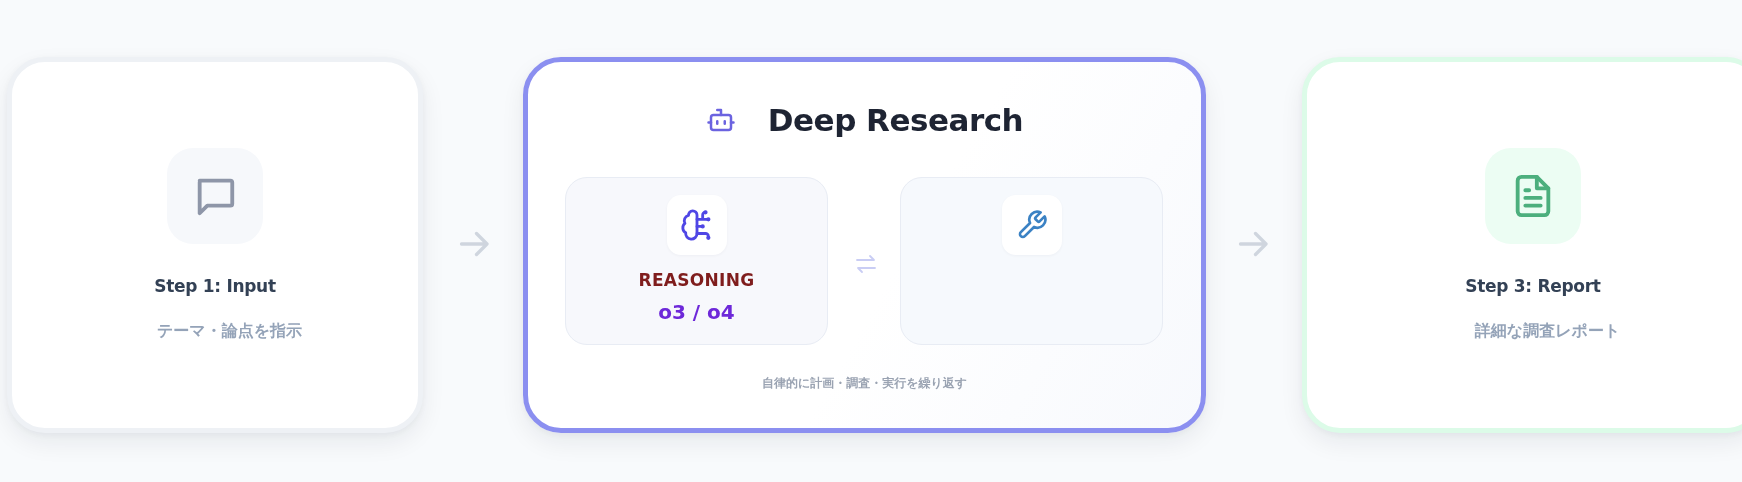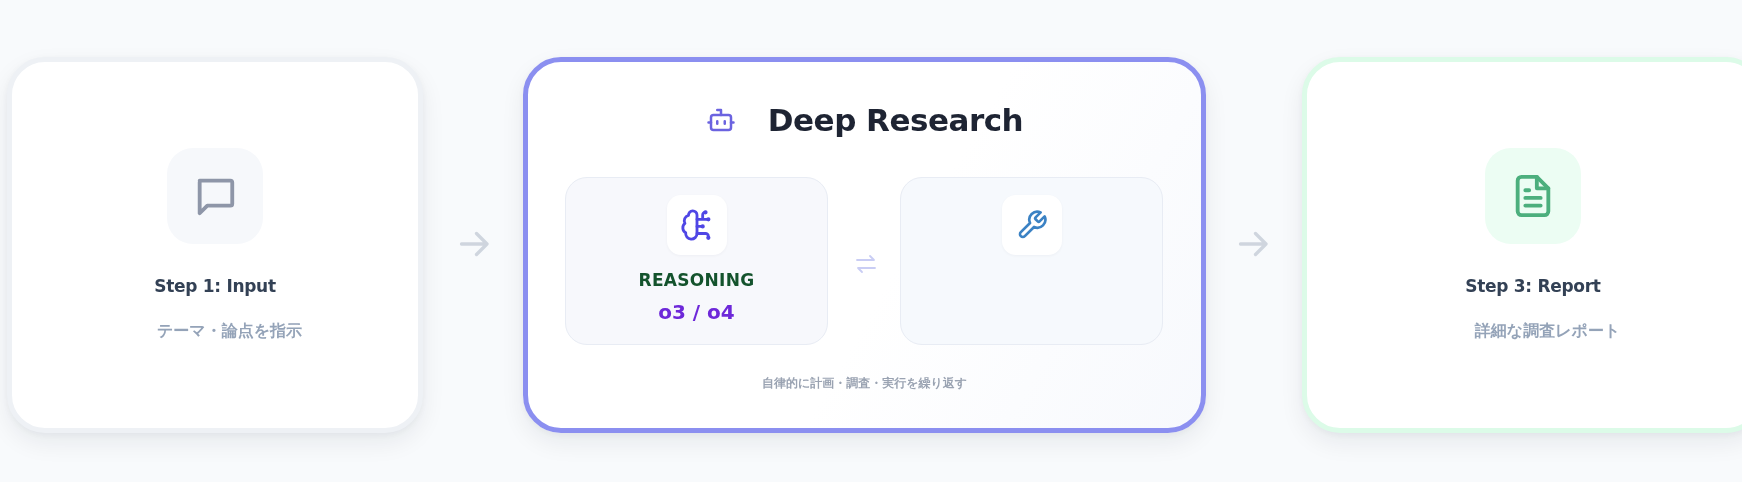--- a/index.html
+++ b/index.html
@@ -55,21 +55,21 @@
   #box-reasoning { left:37px; background:#f7f8fc; }
   #box-tools { left:372px; background:#f6f9fd; }
   .sub-icon {
     position:absolute; left:50%; top:17px; transform:translateX(-50%);
     width:60px; height:60px; border-radius:14px; background:#ffffff;
     display:flex; align-items:center; justify-content:center;
     box-shadow:0 1px 3px rgba(15,23,42,0.04);
   }
   .sub-label {
     position:absolute; left:0; right:0; top:92px; text-align:center;
-    font-size:17px; font-weight:bold; color:#14532d; letter-spacing:0.3px;
+    font-size:17px; font-weight:bold; color:#7f1d1d; letter-spacing:0.3px;
   }
   .sub-value {
     position:absolute; left:0; right:0; top:122px; text-align:center;
     font-size:20px; font-weight:bold; color:#6d28d9;
   }
   .swap-icon { position:absolute; left:327px; top:190px; width:22px; height:24px; }
   .dr-footer {
     position:absolute; left:0; right:0; top:313px; text-align:center;
     font-size:12px; font-weight:bold; color:#9aa3b2;
   }

